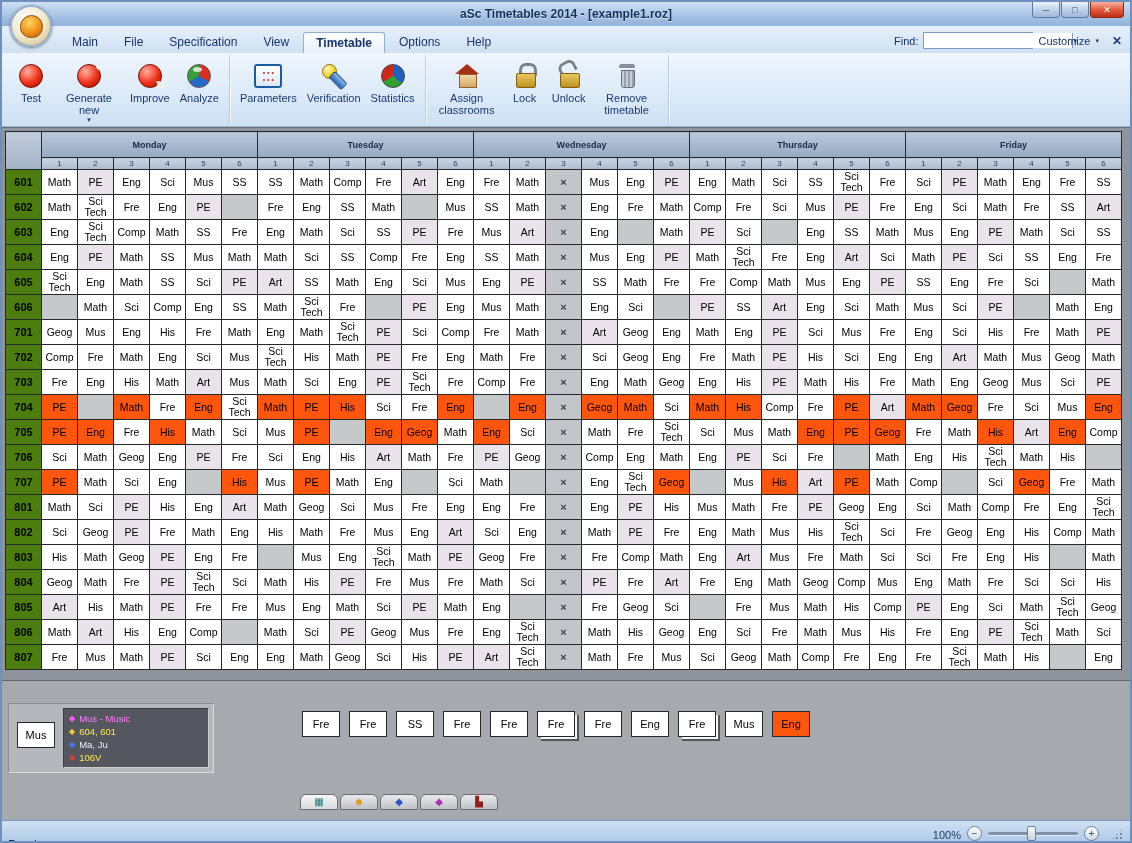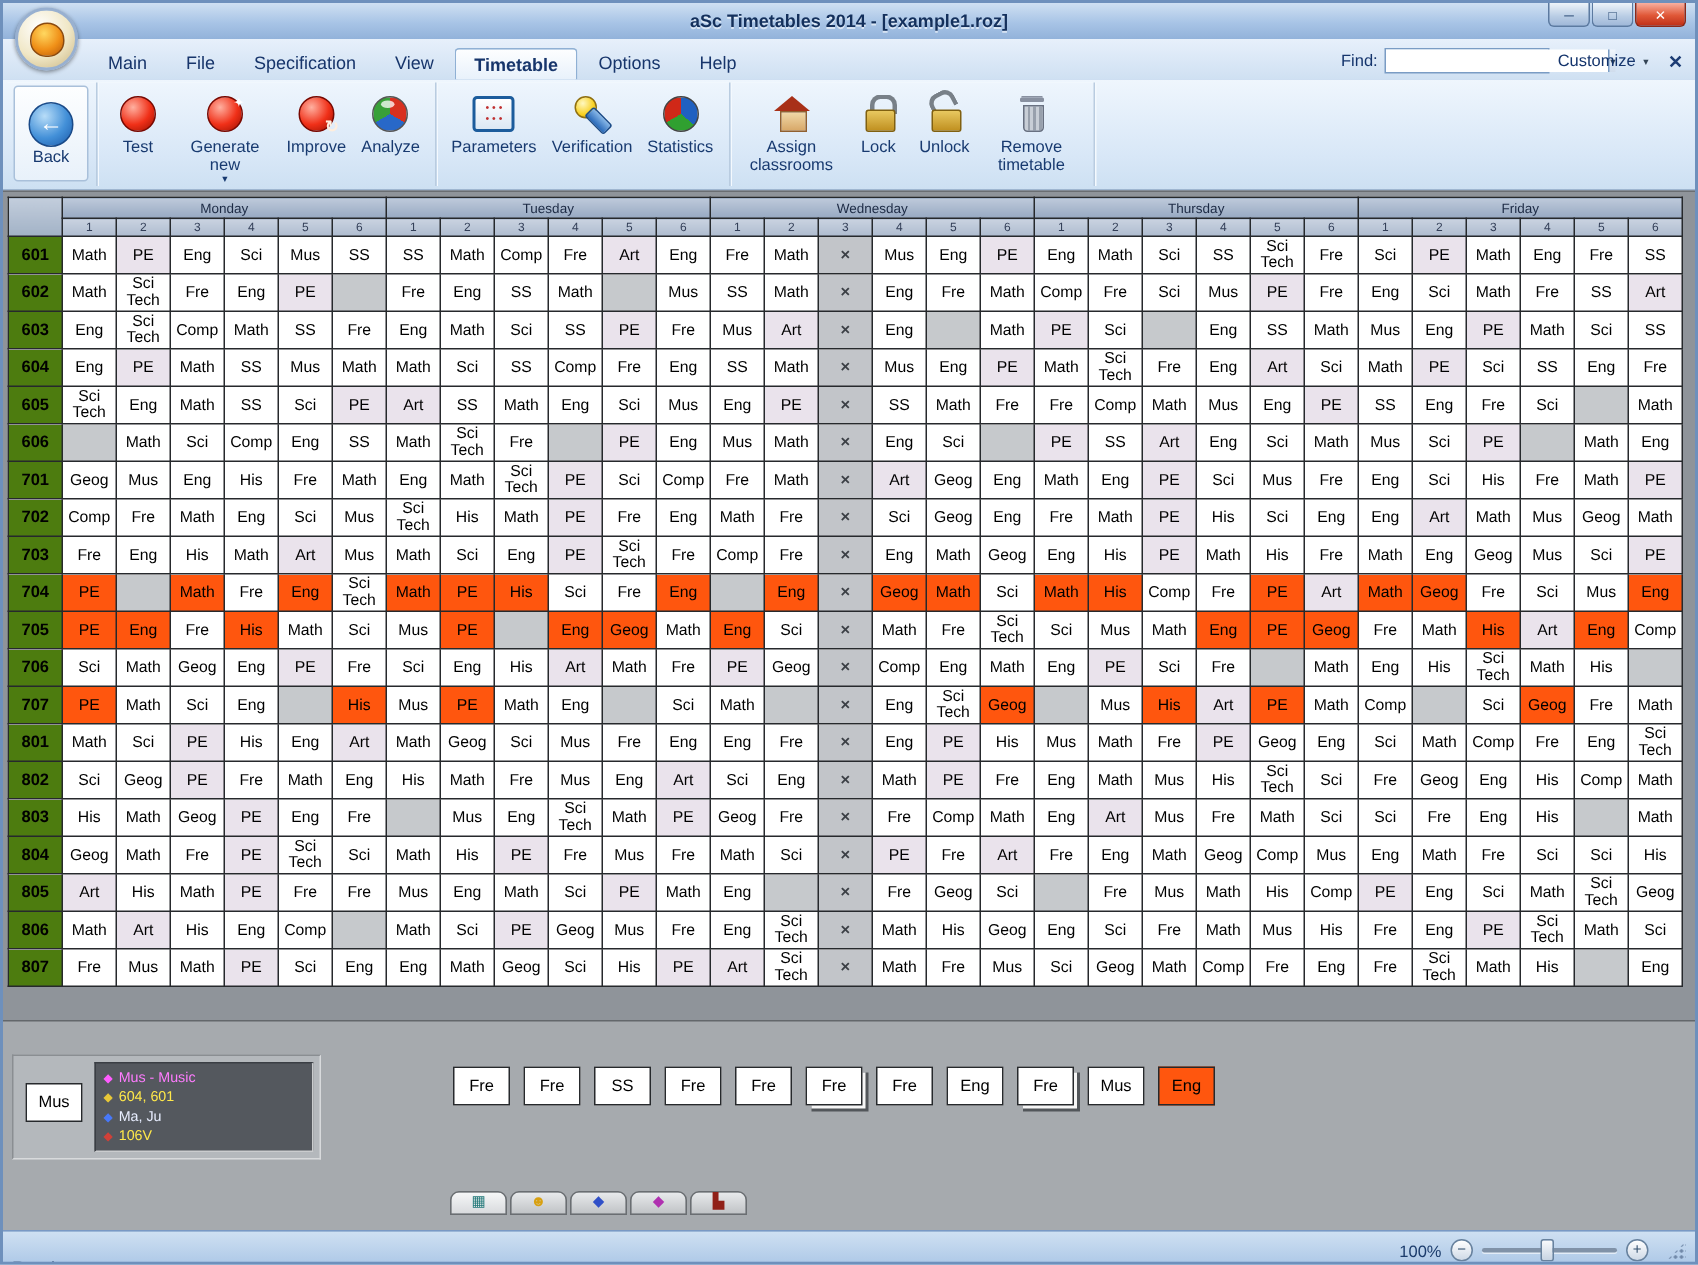--- a/index.html
+++ b/index.html
@@ -79,21 +79,21 @@
   .trash-icon::before{content:"";position:absolute;top:4px;left:7px;width:16px;height:3px;background:#8890a0;
        border-radius:1px;box-shadow:0 -2px 0 -1px #8890a0;}
   .trash-icon::after{content:"";position:absolute;top:9px;left:9px;width:12px;height:16px;
        background:repeating-linear-gradient(90deg,#c8ced6 0 2px,#98a0ac 2px 4px);border:1px solid #687080;
        border-radius:0 0 3px 3px;}
   
   .grid-area{height:553px;background:#8f949a;padding:3px 0 0 3px;flex:0 0 auto;border-top:1px solid #6a6e72;}
   table.tt{border-collapse:collapse;table-layout:fixed;background:#fff;}
   .tt th,.tt td{border:1px solid #26292c;padding:0;text-align:center;vertical-align:middle;overflow:hidden;width:36px;}
   .corner{width:37px;background:linear-gradient(#c2cddc,#a2b2c6);}
-  .dayh{height:14px;background:linear-gradient(#bdc9da,#97a9c2);font-size:9px;font-weight:normal;color:#1c2a44;}
+  .dayh{height:26px;background:linear-gradient(#bdc9da,#97a9c2);font-size:9px;font-weight:bold;color:#1c2a44;}
   .ph{height:12px;background:linear-gradient(#c9d2e0,#aebccf);font-size:8px;color:#333f58;font-weight:normal;}
   .rl{background:#4d7c0f;font-size:11px;font-weight:bold;height:25px;}
   .c{height:25px;font-size:10.5px;line-height:11px;background:#fff;color:#000;cursor:default;}
   .c.e{background:var(--empty);}
   .c.b{background:var(--blockedbg);color:#3c4046;font-weight:bold;font-size:11px;}
   .c.h{background:var(--hl);}
   .c.p{background:var(--pale);}
   .ds{border-left-width:2px;}
   
   .bottom-panel{height:140px;background:#a6aaae;position:relative;border-top:1px solid #63676b;flex:0 0 auto;}
@@ -166,26 +166,20 @@
         <div class="dd-btn">▾</div>
       </div>
       <span class="customize-label">Customize</span>
       <span class="cust-dd">▾</span>
       <span class="ribbon-close">✕</span>
     </div>
   </div>
 
   <div class="toolbar" id="toolbar">
       <div class="tb-group">
-        <div class="tb-btn large">
-          <div class="icon back-arrow-icon"></div>
-          <div class="tb-label">Back</div>
-        </div>
-      </div>
-      <div class="tb-group">
         <div class="tb-btn">
           <div class="icon test-icon"></div>
           <div class="tb-label">Test</div>
         </div>
         <div class="tb-btn">
           <div class="icon generate-icon"></div>
           <div class="tb-label">Generate new</div>
           <div class="dd">▾</div>
         </div>
         <div class="tb-btn">

